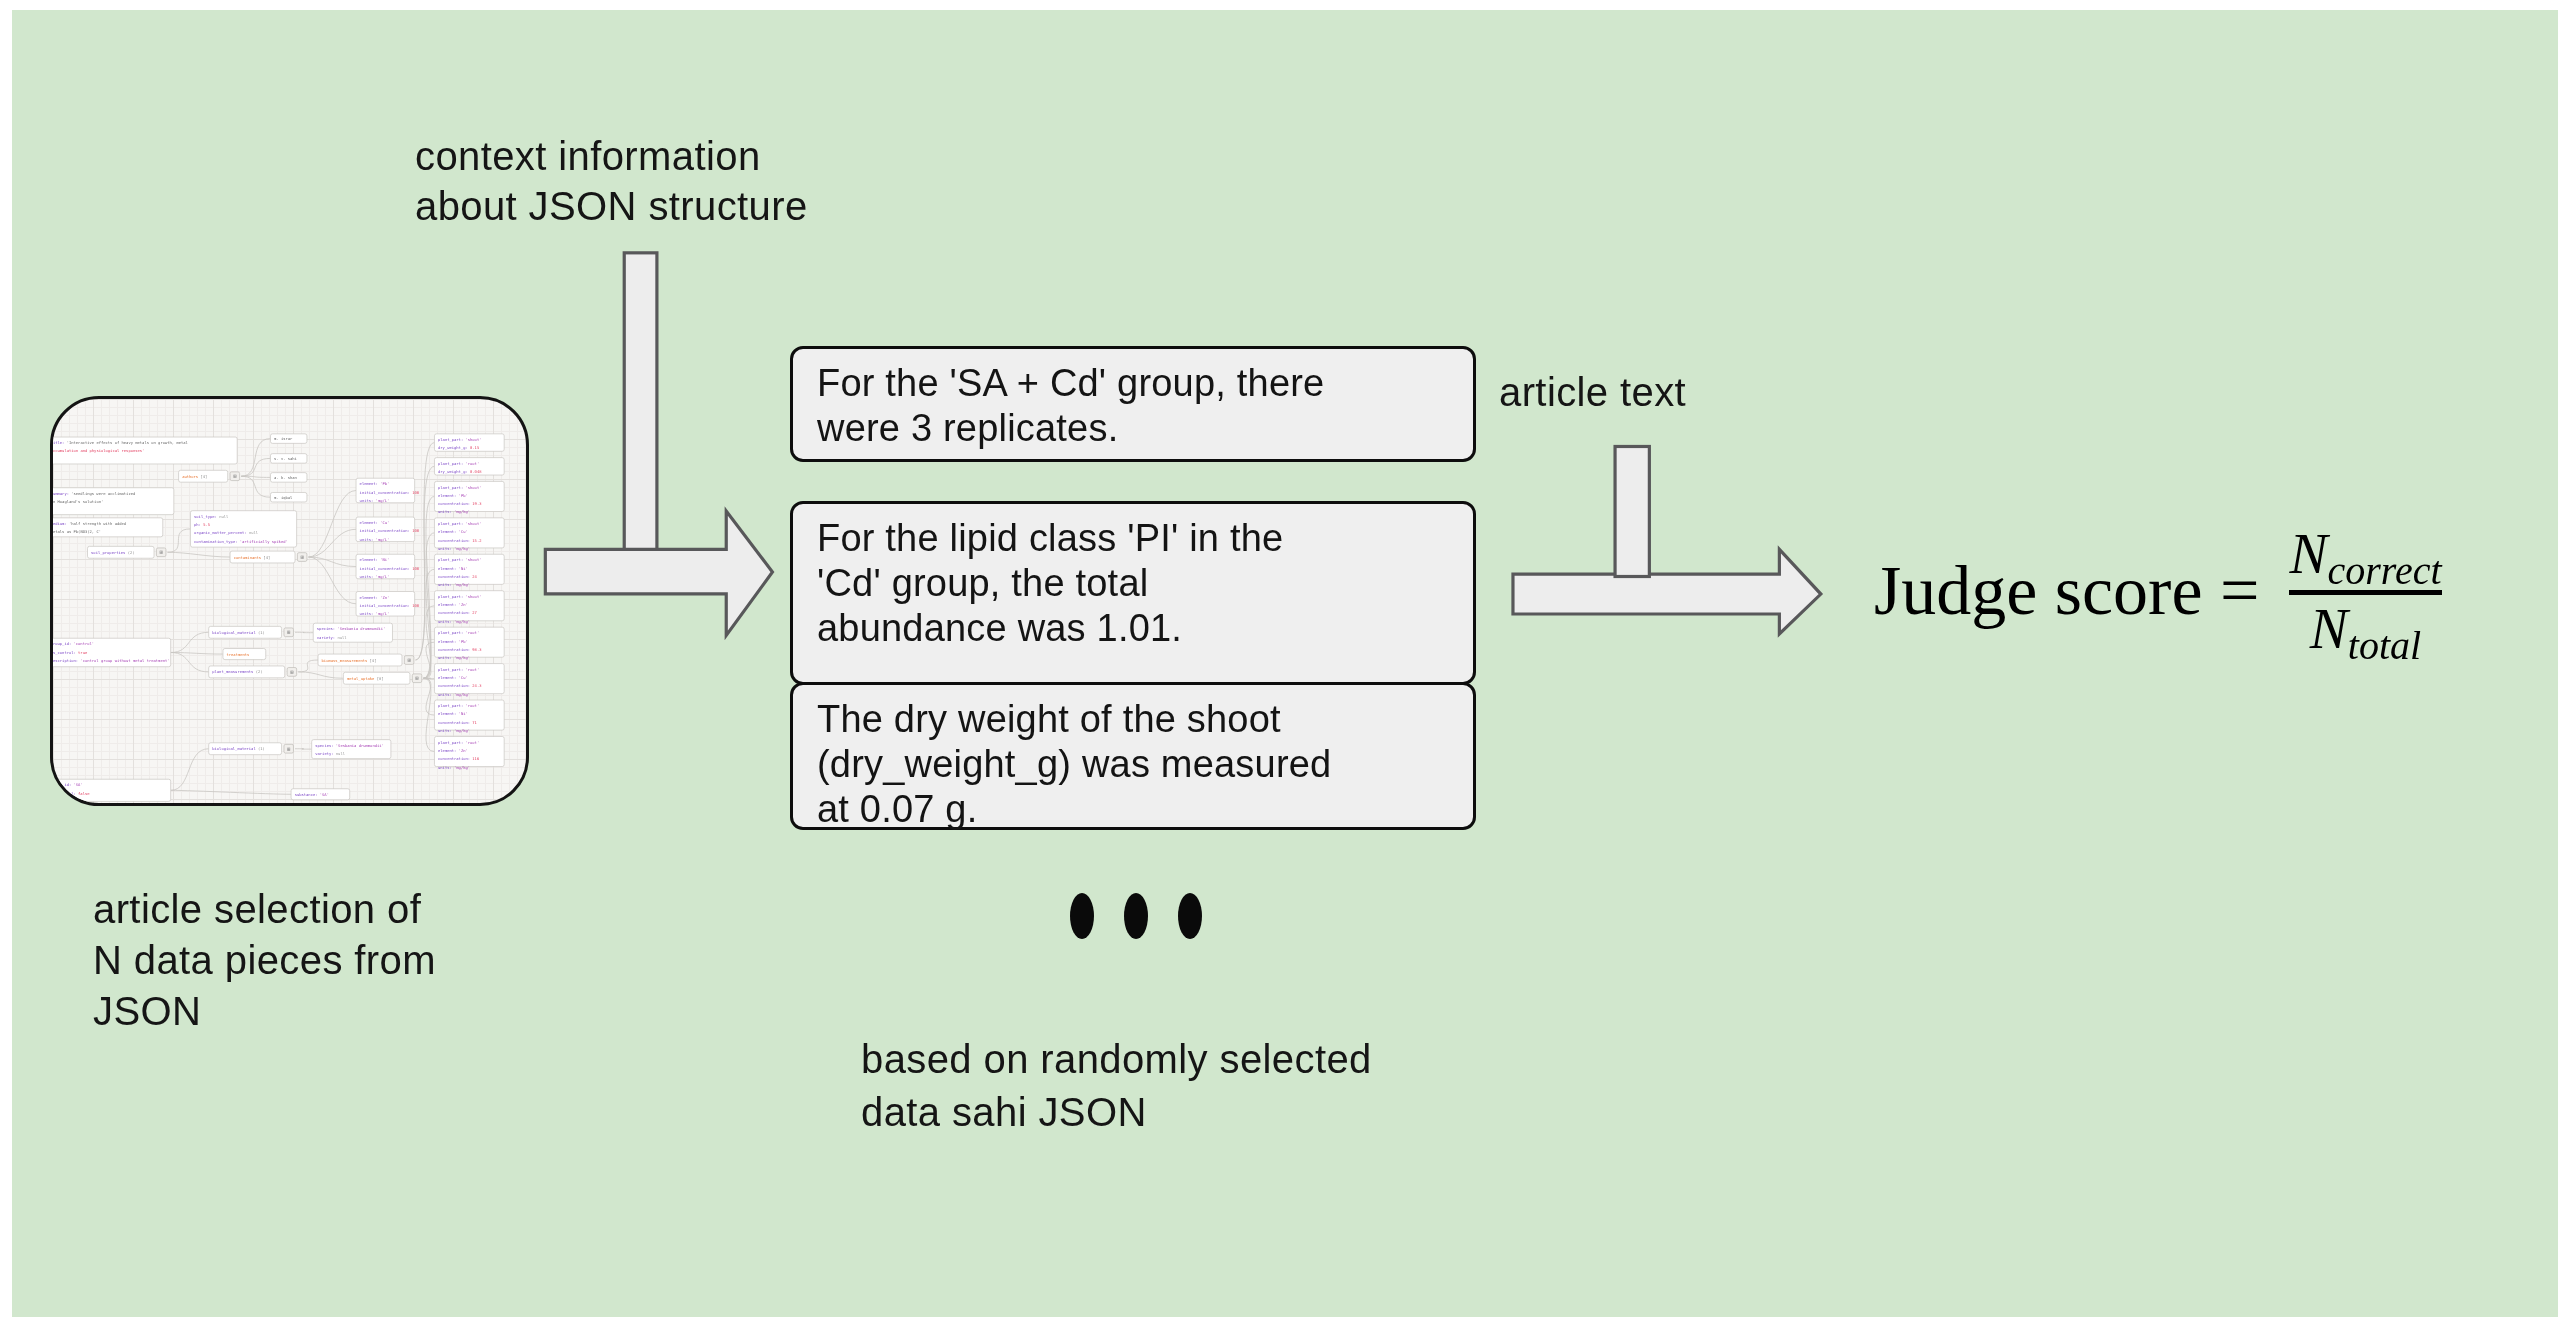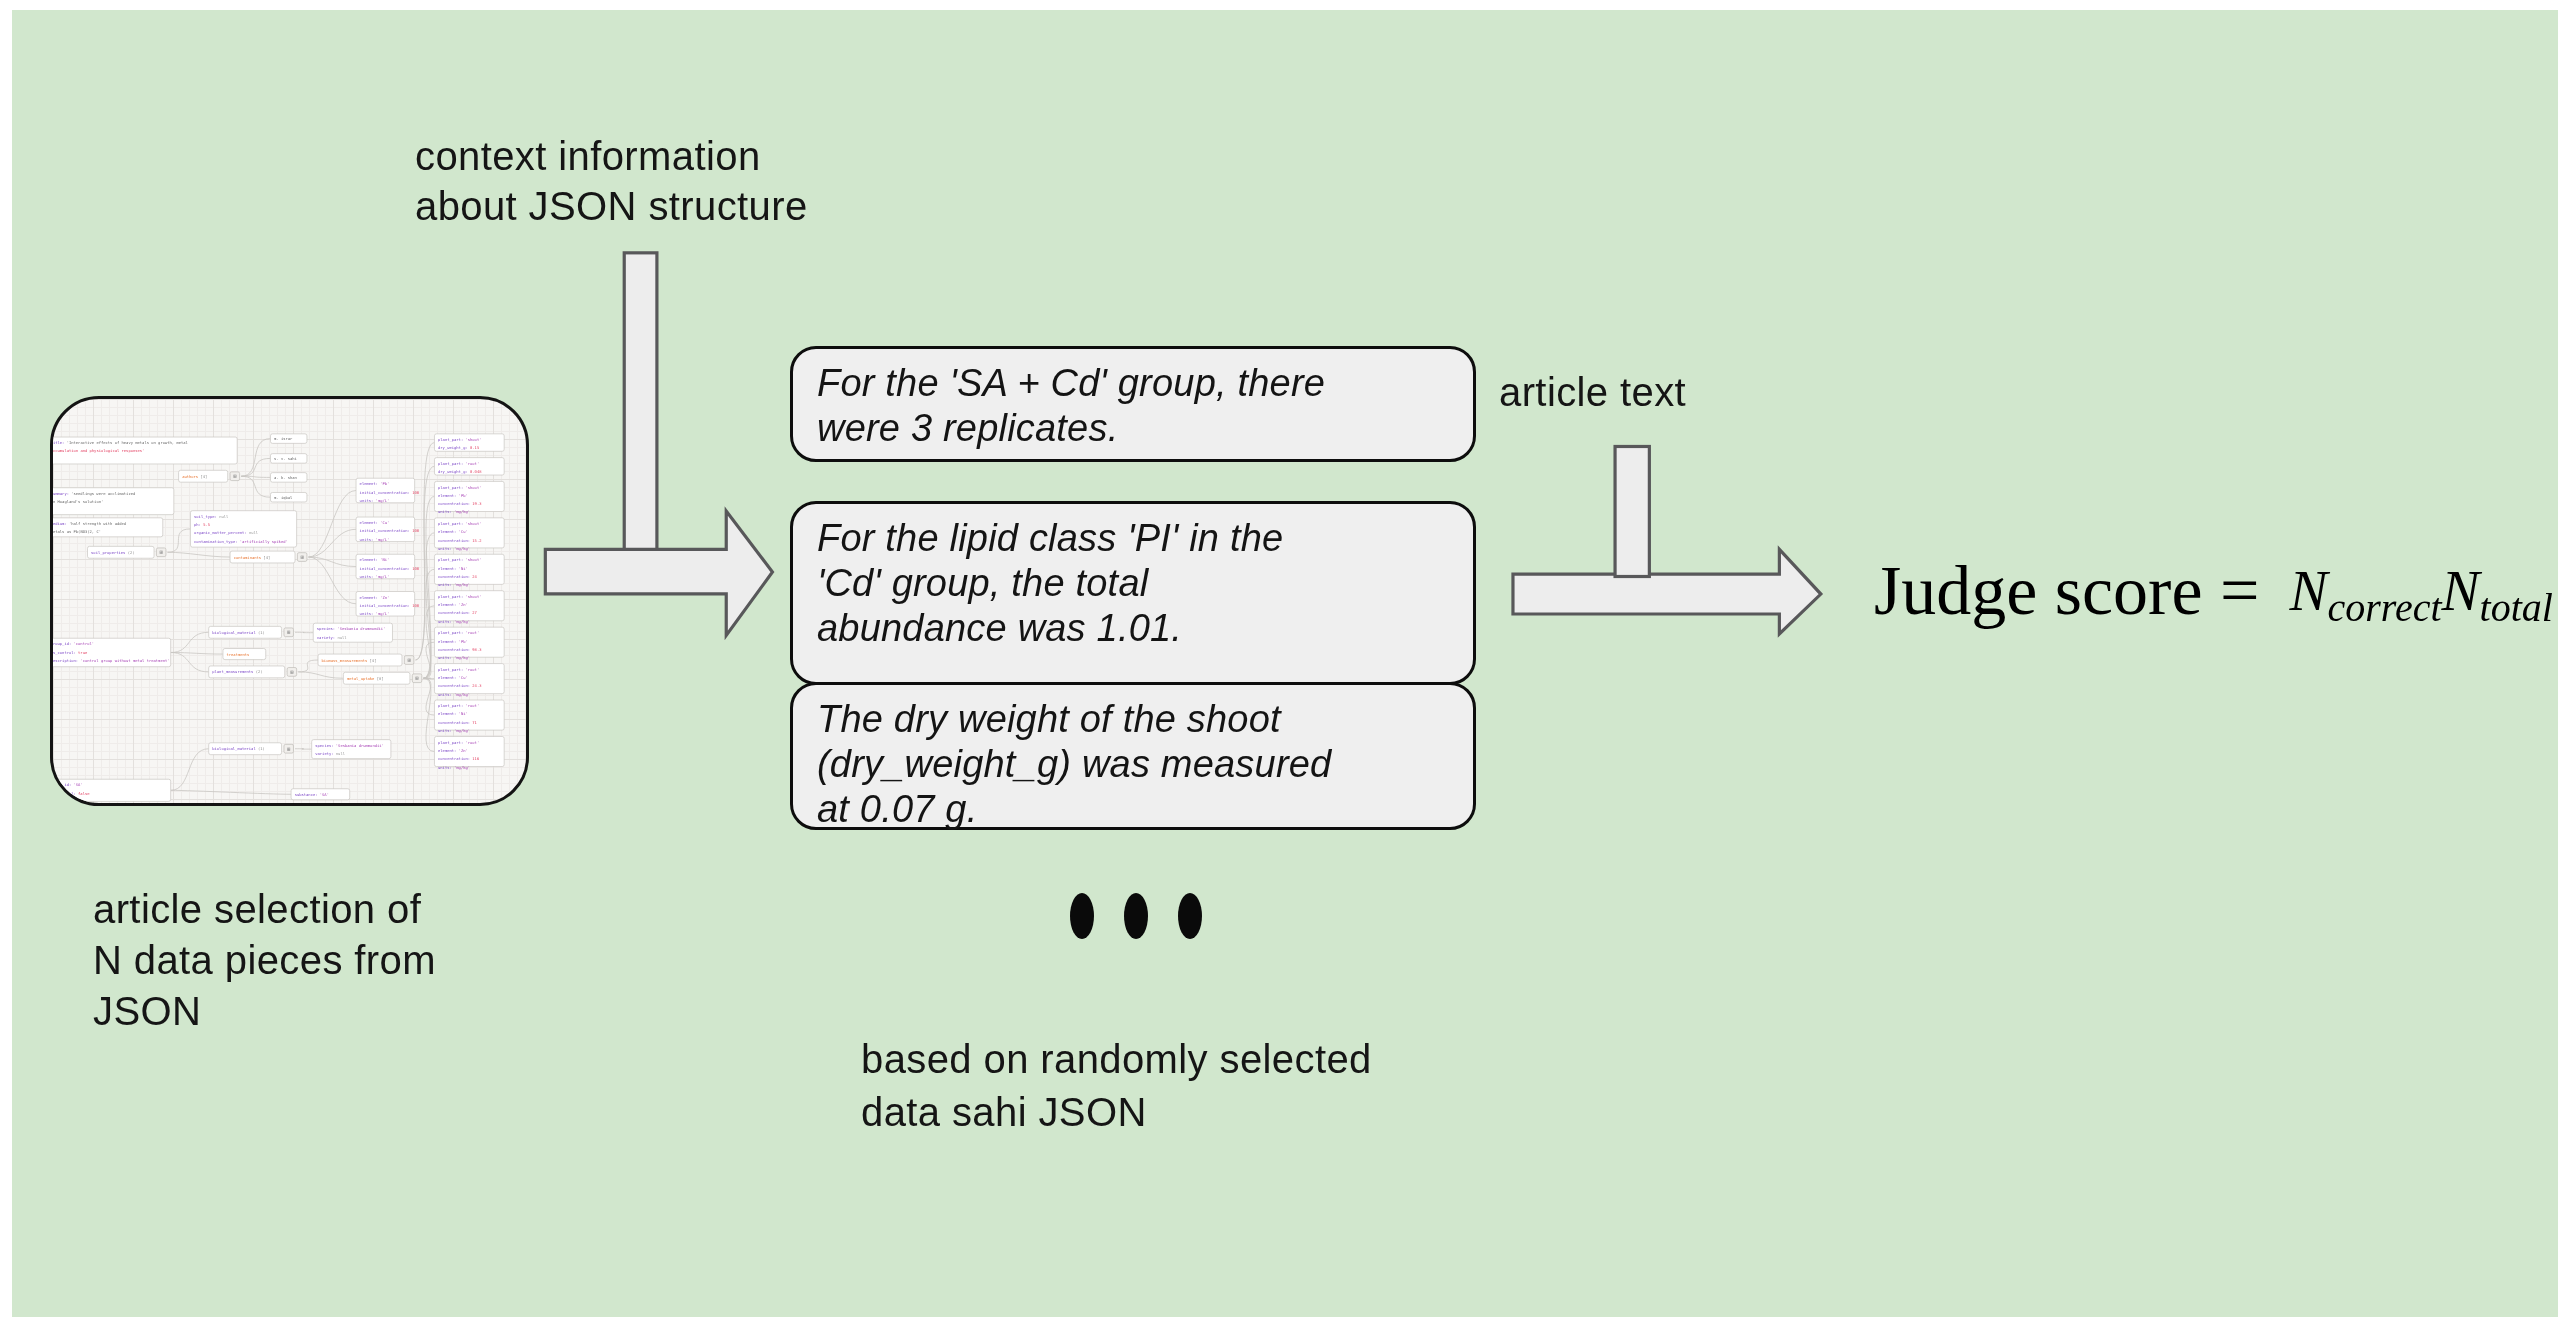--- a/index.html
+++ b/index.html
@@ -3,40 +3,40 @@
 <meta charset="utf-8">
 <style>
   html,body{margin:0;padding:0;background:#ffffff;}
   body{width:2576px;height:1340px;position:relative;font-family:"Liberation Sans",sans-serif;color:#111;}
   .canvas{position:absolute;left:12px;top:10.4px;width:2546px;height:1307px;background:#d1e7cd;}
   .pre{white-space:pre-line;}
   .lbl{position:absolute;font-size:40px;line-height:50px;color:#151515;letter-spacing:0.4px;}
   .center{text-align:left;}
   
   .stmt{position:absolute;left:778px;width:686px;box-sizing:border-box;background:#efefef;
-        border:3.2px solid #0d0d0d;border-radius:26px;padding:11.2px 24px;
-        font-size:38px;line-height:45px;letter-spacing:0.2px;color:#141414;font-style:italic;}
+        border:3.2px solid #0d0d0d;border-radius:13px;padding:11.2px 24px;
+        font-size:38px;line-height:45px;letter-spacing:0.2px;color:#141414;}
   
   .jsonpanel{position:absolute;left:38px;top:386px;width:479px;height:410px;box-sizing:border-box;
     background-color:#f7f6f4;
     background-image:
       linear-gradient(#e3e0dd 0.8px, transparent 0.8px),
       linear-gradient(90deg,#e3e0dd 0.8px, transparent 0.8px),
       linear-gradient(#efecea 0.8px, transparent 0.8px),
       linear-gradient(90deg,#efecea 0.8px, transparent 0.8px);
     background-size:40px 40px,40px 40px,8px 8px,8px 8px;
     border:3.2px solid #141414;border-radius:49px;overflow:hidden;}
   .jsonpanel svg{display:block;width:100%;height:100%;}
   
   .dot{position:absolute;width:24px;height:46px;background:#0a0a0a;border-radius:50%;}
   
   .formula{position:absolute;left:1862px;top:481px;height:200px;display:flex;align-items:center;gap:30px;
            font-family:"Liberation Serif",serif;color:#000;}
   .f-lhs{font-size:70px;white-space:nowrap;}
-  .frac{display:flex;flex-direction:row;align-items:center;}
+  .frac{display:flex;flex-direction:column;align-items:center;}
   .frac .num,.frac .den{font-size:57px;font-style:italic;line-height:64px;white-space:nowrap;}
   .frac sub{font-size:40px;font-style:italic;vertical-align:-0.28em;line-height:0;}
   .frac .bar{height:4.8px;background:#000;align-self:stretch;margin:4px 0 2.4px 0;}
   .arrow-svg{position:absolute;}
   .llm b{font-weight:bold;}
 </style>
 </head>
 <body>
 
 <div class="canvas">

